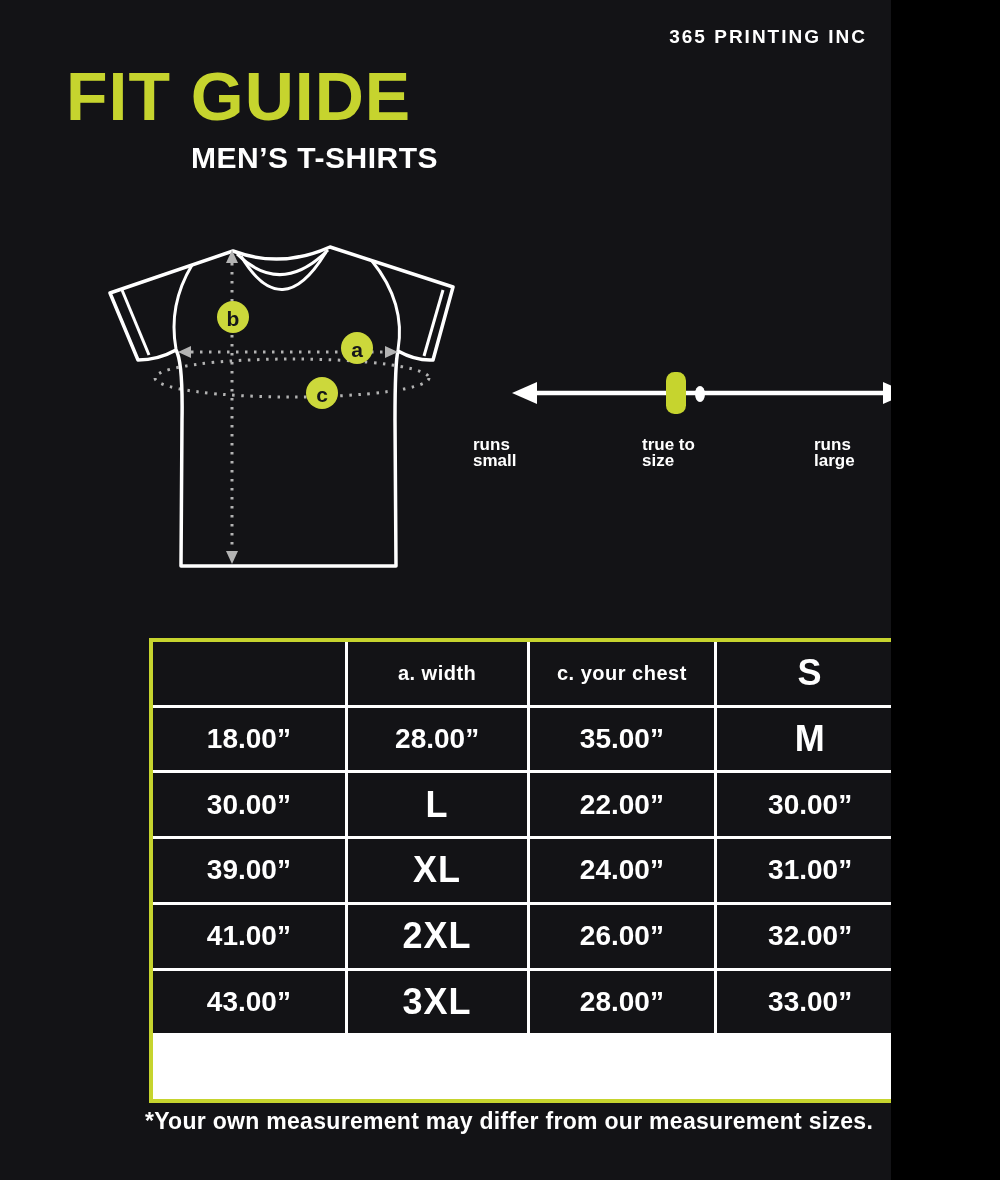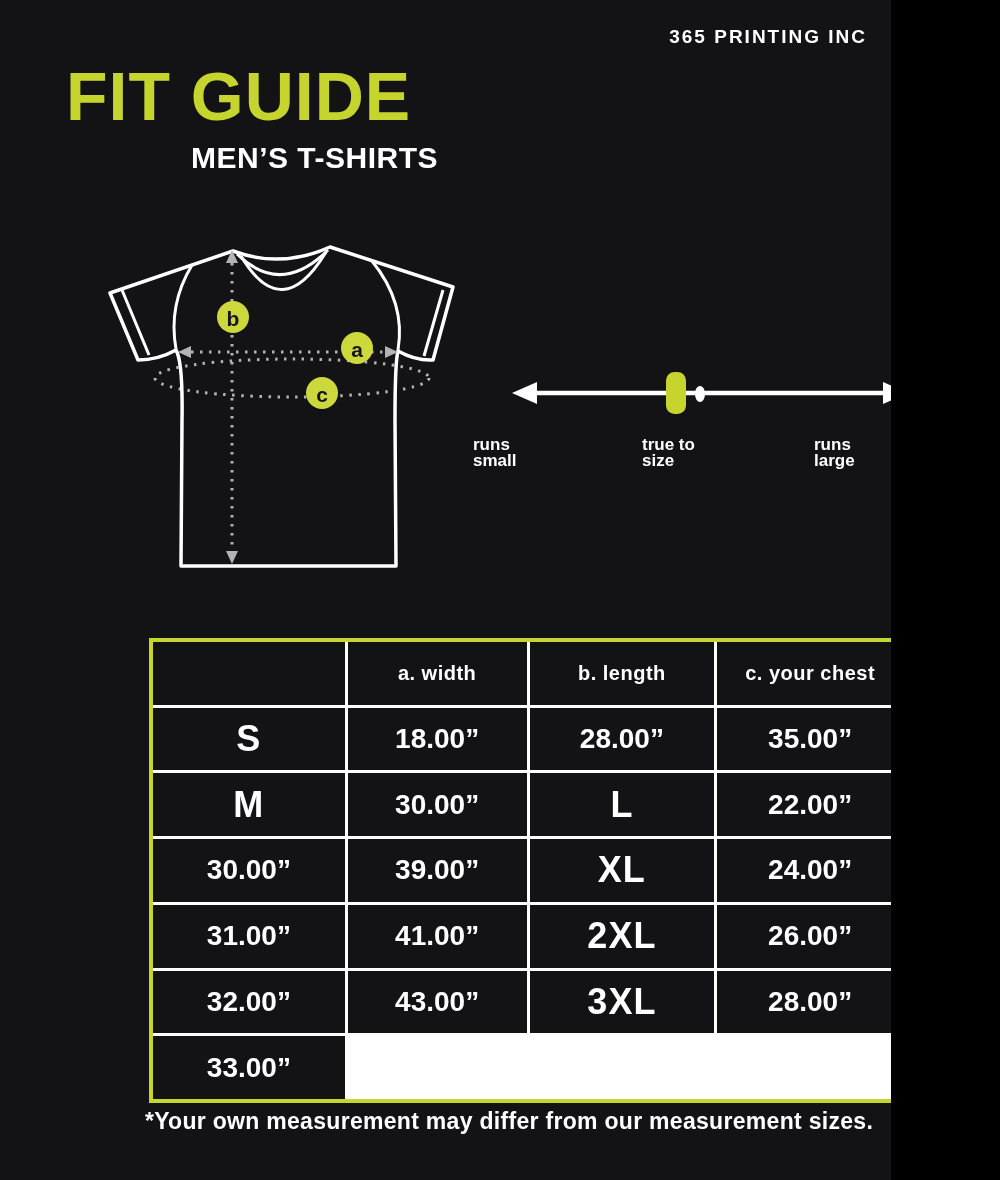--- a/index.html
+++ b/index.html
@@ -148,21 +148,20 @@
     <div>size</div>
   </div>
   <div class="scale-label right">
     <div>runs</div>
     <div>large</div>
   </div>
 
   <div class="size-table">
     <div class="cell head"></div>
     <div class="cell head">a. width</div>
-    <div class="cell head">b. length</div>
     <div class="cell head">c. your chest</div>
 
     <div class="cell size">S</div>
     <div class="cell val">18.00”</div>
     <div class="cell val">28.00”</div>
     <div class="cell val">35.00”</div>
 
     <div class="cell size">M</div>
     <div class="cell val">30.00”</div>
 

